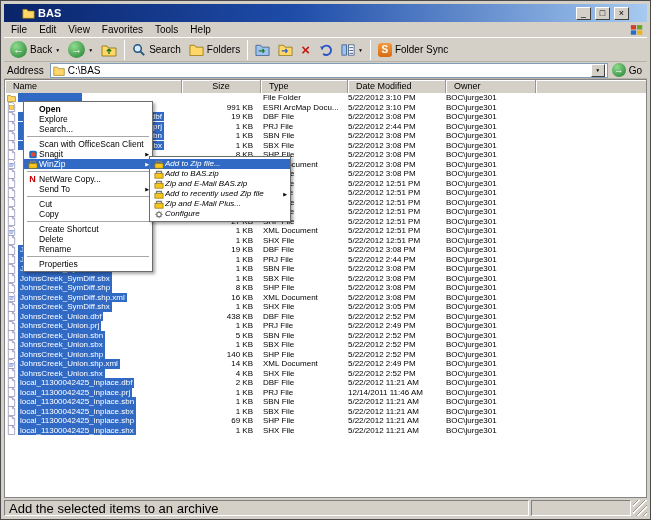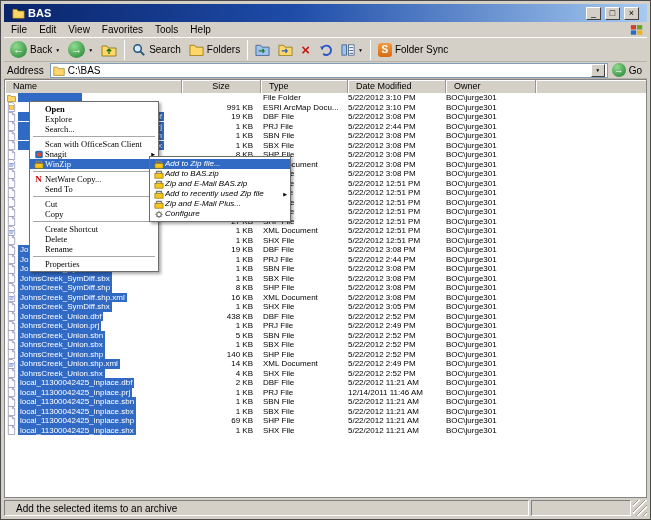--- a/index.html
+++ b/index.html
@@ -2,21 +2,21 @@
 <html><head>
 <meta charset="utf-8">
 <style>
   * { box-sizing: border-box; margin: 0; padding: 0; }
   html,body { width:651px; height:520px; }
   body { font-family:"Liberation Sans","DejaVu Sans",sans-serif; background:#fff; position:relative; overflow:hidden; }
 
   .window { position:absolute; inset:0; border:1px solid #4a4a4a; background:#d4d0c8; padding:3px; display:flex; flex-direction:column; }
 
   
-  .titlebar { height:18px; flex:none; background:linear-gradient(to right,#0a246a 0%,#1e4ca8 45%,#a6caf0 100%); display:flex; align-items:center; gap:3px; padding:0 8px; }
+  .titlebar { height:18px; flex:none; background:linear-gradient(to right,#0a246a 0%,#1e4ca8 45%,#a6caf0 100%); display:flex; align-items:center; gap:3px; padding:0 18px; }
   .title-text { color:#fff; font-weight:bold; font-size:11px; flex:1; line-height:18px; white-space:nowrap; }
   .tb-btn { width:15px; height:13px; flex:none; background:#d4d0c8; border:1px solid; border-color:#fff #404040 #404040 #fff; font-size:9px; line-height:10px; text-align:center; color:#000; margin-left:1px; }
 
   
   .menubar { height:15px; flex:none; display:flex; align-items:center; font-size:10px; padding-left:1px; }
   .menu-item { padding:0 6px; line-height:15px; }
   .menubar-spacer { flex:1; }
 
   
   .toolbar { height:25px; flex:none; display:flex; align-items:center; gap:2px; font-size:10px; padding:0 3px; border-top:1px solid #fff; border-bottom:1px solid #b5b2a8; }
@@ -50,35 +50,35 @@
   .fname:empty { display:none; }
   .fname.stub { display:block; min-width:64px; height:9px; }
   .fname.tail { display:block; width:146px; text-align:right; height:9px; }
   .c-size { width:79px; flex:none; text-align:right; padding-right:8px; }
   .c-type { width:87px; flex:none; padding-left:2px; }
   .c-date { width:98px; flex:none; }
   .c-owner { width:90px; flex:none; }
 
   
   .context-menu, .submenu { position:absolute; background:#fff; border:1px solid #6d6d6d; box-shadow:2px 2px 3px rgba(0,0,0,0.35); padding:2px 0; z-index:10; }
-  .context-menu { left:24px; top:8px; width:130px; font-size:8.5px;font-family:Liberation Serif, serif; }
+  .context-menu { left:18px; top:8px; width:130px; font-size:8.5px; }
   .submenu { left:144px; top:63px; width:142px; font-size:8px; z-index:11;font-style:italic; }
   .cm-item { height:10px; display:flex; align-items:center; padding:0 3px 0 2px; }
   .cm-icon { width:13px; height:10px; flex:none; display:inline-flex; align-items:center; justify-content:center; }
   .cm-icon svg { width:10px; height:9px; }
   .cm-label { flex:1; line-height:10px; white-space:nowrap; overflow:hidden; }
   .cm-arrow { font-size:5px; margin-left:2px; }
   .cm-sep { height:1px; background:#a7a7a7; margin:2px 3px; }
   .cm-item.hl { background:#316ac5; color:#fff; }
   .cm-item.bold .cm-label { font-weight:bold; }
   .nw { color:#cc0000; font-weight:bold; font-size:9px; }
 
   
   .statusbar { height:18px; flex:none; display:flex; gap:2px; padding-top:2px; align-items:stretch; }
-  .sb-main { flex:1; border:1px solid; border-color:#808080 #fff #fff #808080; font-size:10px; padding:1px 11px; line-height:13px; white-space:nowrap; overflow:hidden; }
+  .sb-main { flex:1; border:1px solid; border-color:#808080 #fff #fff #808080; font-size:13px; padding:1px 4px; line-height:13px; white-space:nowrap; overflow:hidden; }
   .sb-pane { width:100px; flex:none; border:1px solid; border-color:#808080 #fff #fff #808080; }
   .grip { width:14px; flex:none; background:
       repeating-linear-gradient(135deg, transparent 0 3px, #9a988c 3px 4px, #fff 4px 5px); }
 </style>
 </head>
 <body>
 
 <div class="window">
 
   <div class="titlebar">

